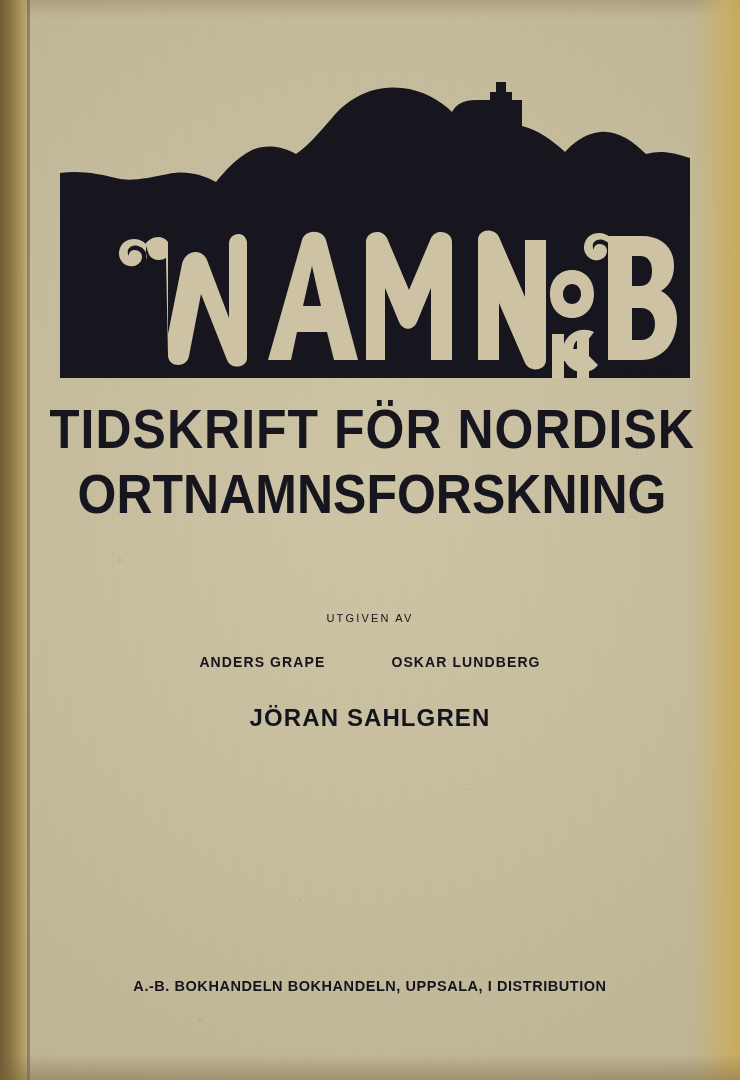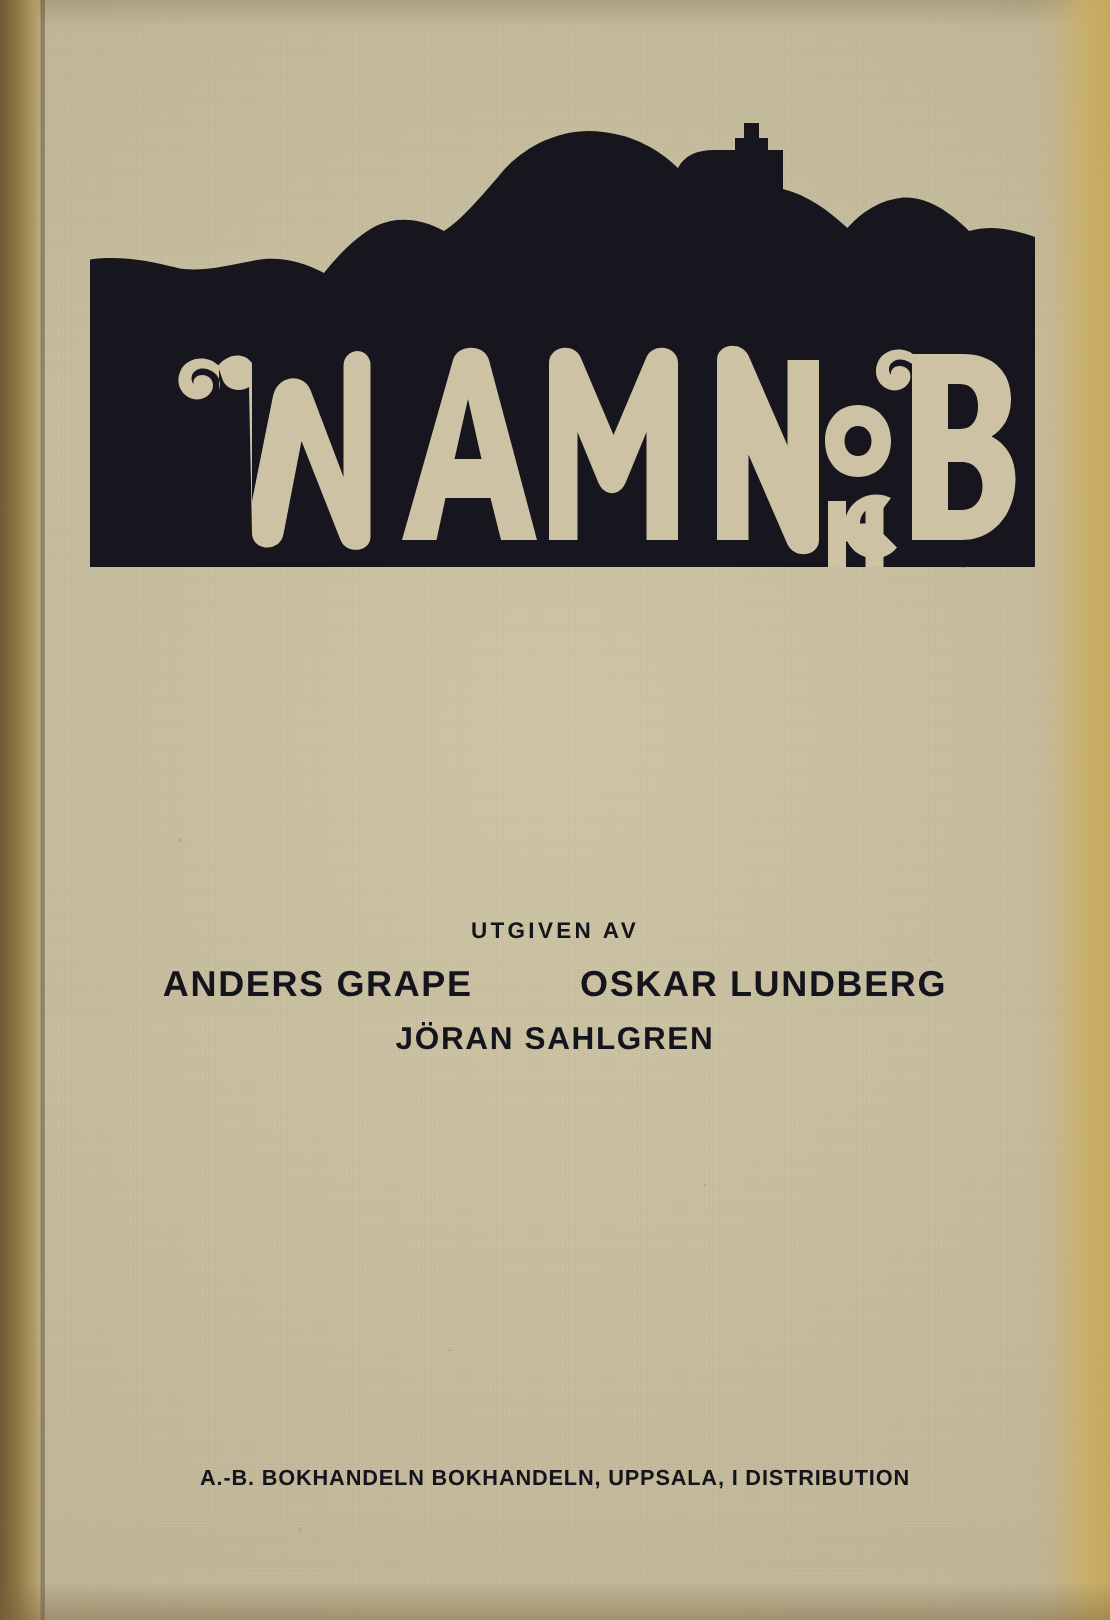--- a/index.html
+++ b/index.html
@@ -114,34 +114,34 @@
 
   
   .editors {
     position: absolute;
     left: 0; right: 0;
     top: 612px;
     text-align: center;
     color: #14141d;
   }
   .utgiven {
-    font-size: 15px;
-    font-weight: bold;
+    font-size: 11px;
+    font-weight: normal;
     letter-spacing: 2.2px;
-    margin-bottom: 14px;
+    margin-bottom: 30px;
   }
   .editor-row-1 {
-    font-size: 24px;
+    font-size: 14px;
     font-weight: bold;
     letter-spacing: 1.1px;
-    margin-bottom: 10px;
+    margin-bottom: 34px;
   }
   .editor-row-1 .gap { display: inline-block; width: 56px; }
   .editor-row-2 {
-    font-size: 21px;
+    font-size: 24px;
     font-weight: bold;
     letter-spacing: 1.1px;
   }
 
   
   .footer-line {
     position: absolute;
     left: 52px;
     right: 46px;
     top: 922px;
@@ -243,20 +243,26 @@
 
       <svg width="630" height="310" viewBox="0 0 630 310" style="position:absolute;left:0;top:0;">
         <g fill="#cdc3a4">
 
           <path d="M392,158 l0,0 Z"></path>
         </g>
       </svg>
       <span class="monogram">E U-17</span>
     </div>
 
+    <div class="subtitle">
+      <svg width="645" height="130" viewBox="0 0 645 130">
+        <text x="322" y="54" text-anchor="middle" font-family="Liberation Sans, sans-serif" font-size="50" font-weight="bold" fill="#17161f" letter-spacing="1" transform="scale(1.0,1.12) translate(0,-4)">TIDSKRIFT FÖR NORDISK</text>
+        <text x="322" y="116" text-anchor="middle" font-family="Liberation Sans, sans-serif" font-size="50" font-weight="bold" fill="#17161f" letter-spacing="0" transform="scale(1.0,1.12) translate(0,-8)">ORTNAMNSFORSKNING</text>
+      </svg>
+    </div>
 
     <div class="editors">
       <div class="utgiven">UTGIVEN AV</div>
       <div class="editor-row-1">
         <span>ANDERS GRAPE</span>
         <span class="gap"></span>
         <span>OSKAR LUNDBERG</span>
       </div>
       <div class="editor-row-2">
         <span>JÖRAN SAHLGREN</span>

